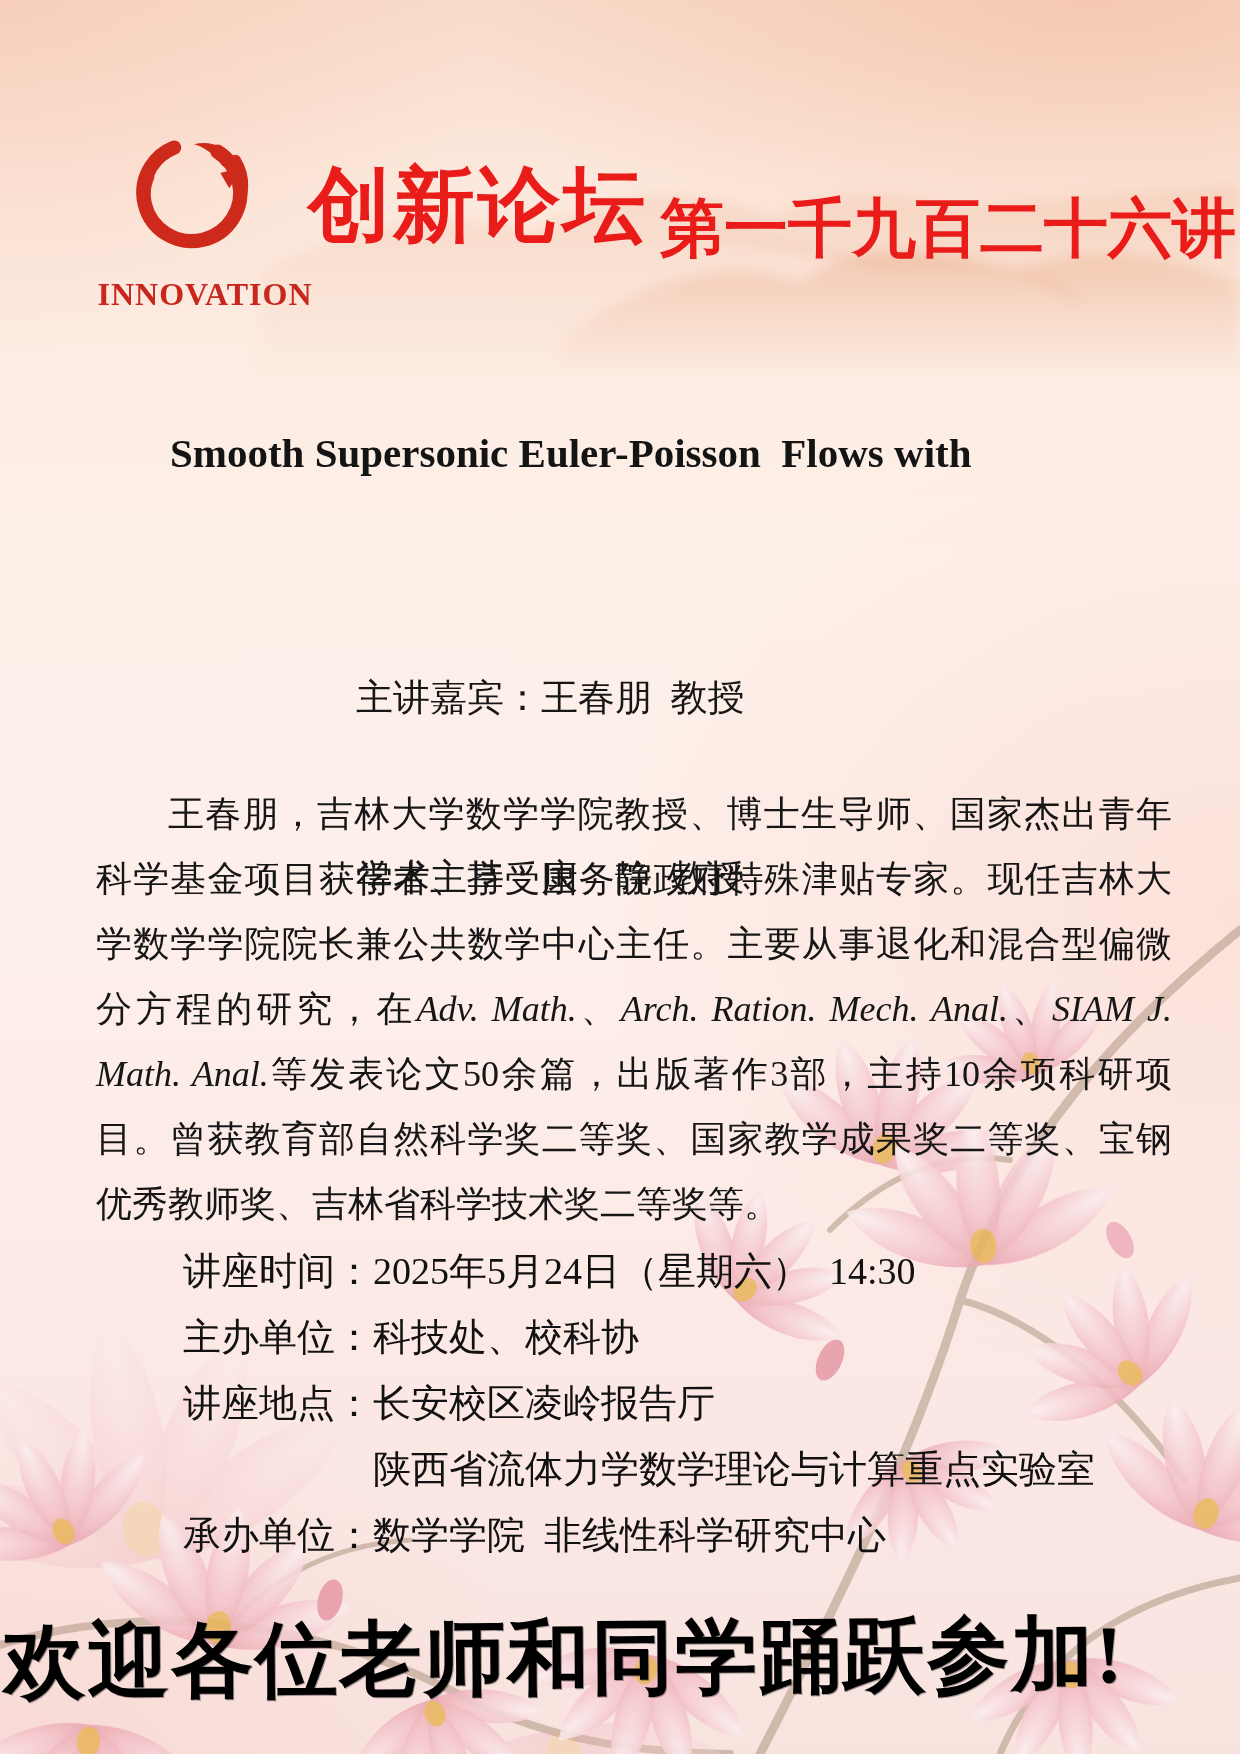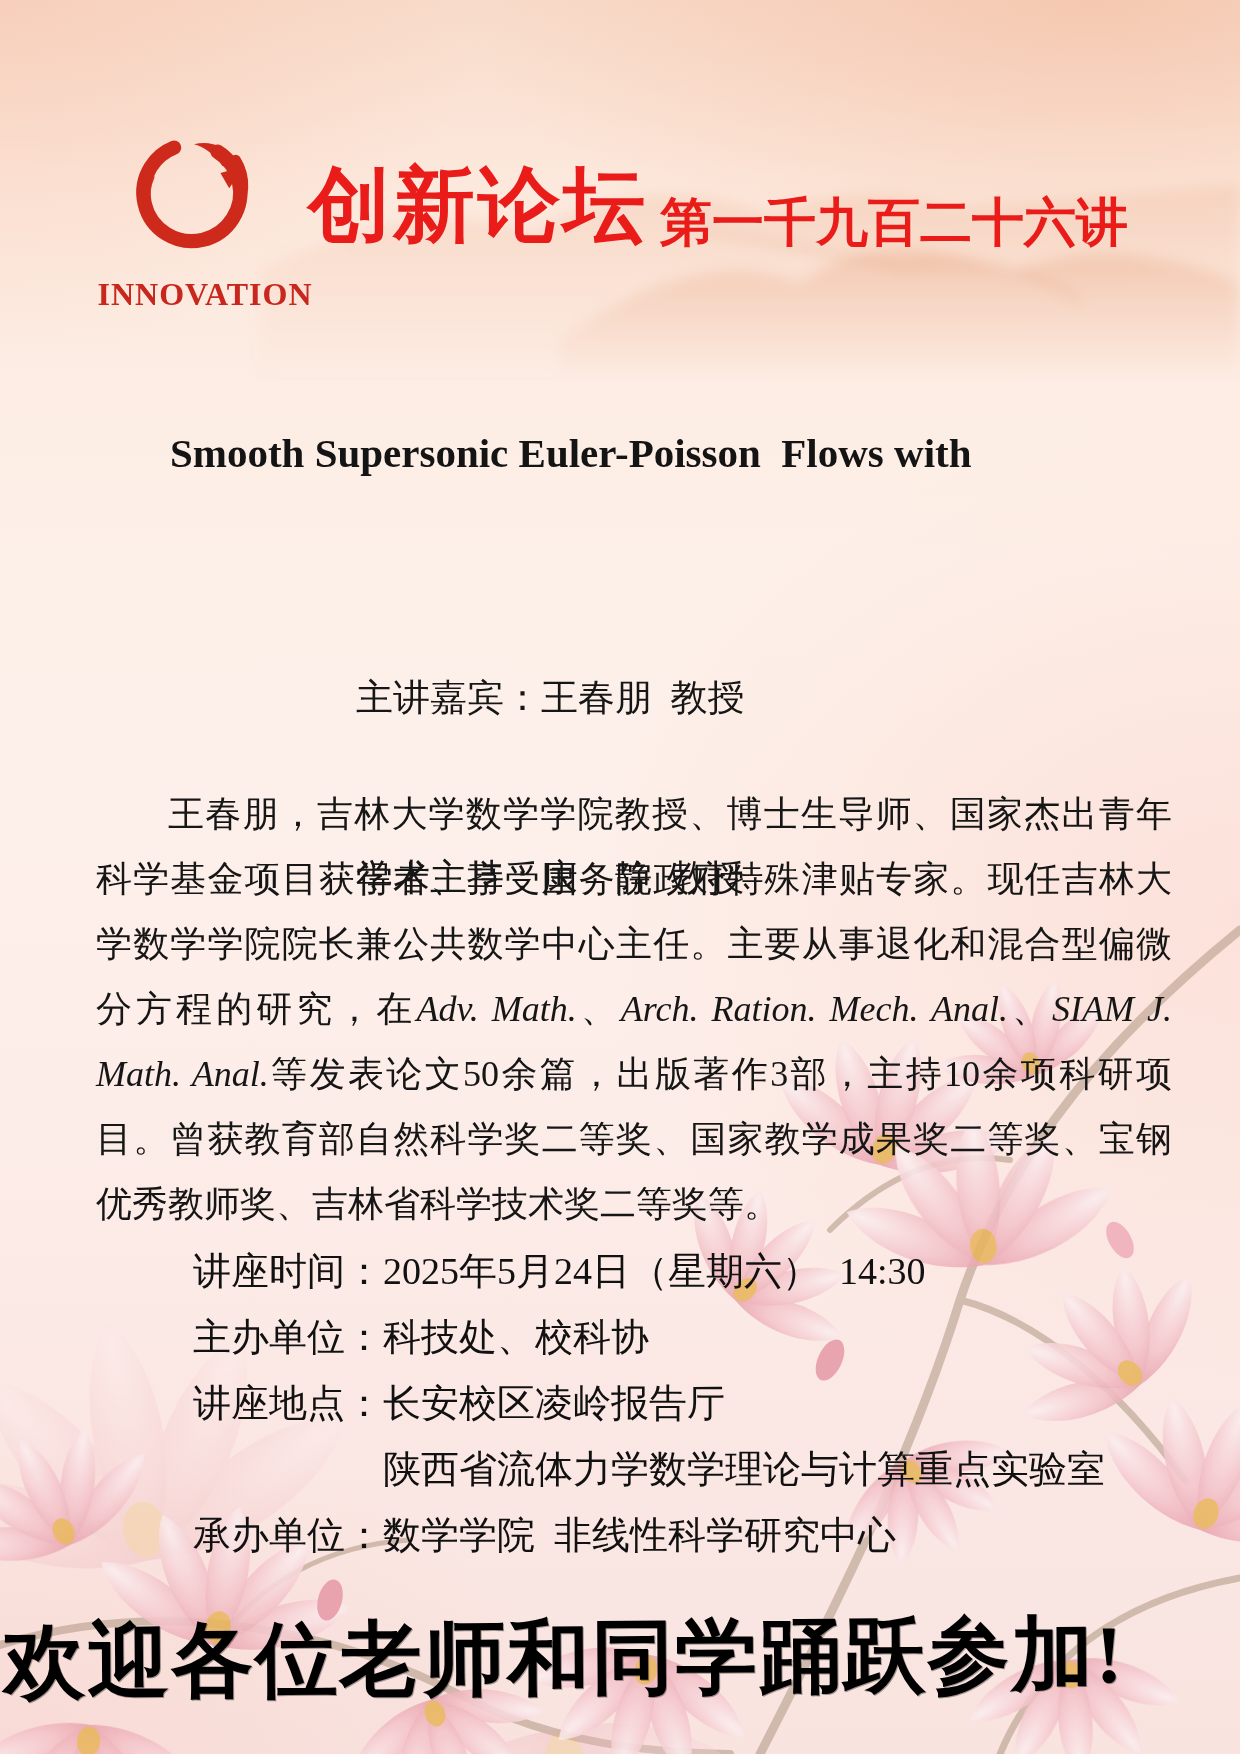--- a/index.html
+++ b/index.html
@@ -18,38 +18,38 @@
   .flowers{top:0;left:0;z-index:1;}
   .content{position:absolute;inset:0;z-index:2;}
 
   
   .logo-icon{position:absolute;left:128px;top:122px;}
   .logo-word{position:absolute;left:92px;top:276px;width:226px;text-align:center;
     font-size:32px;letter-spacing:1px;color:#c8271d;font-weight:700;}
   .forum-title{position:absolute;left:308px;top:164px;font-family:"Liberation Sans","DejaVu Sans",sans-serif;
     font-size:82px;font-weight:900;color:#ea1c1a;letter-spacing:3px;line-height:1;}
   .lecture-no{position:absolute;left:660px;top:196px;font-family:"Liberation Sans","DejaVu Sans",sans-serif;
-    font-size:52px;font-weight:700;color:#ea1c1a;line-height:1;}
+    font-size:64px;font-weight:700;color:#ea1c1a;line-height:1;}
 
   
   .talk-title{position:absolute;left:60px;top:382px;width:960px;text-align:center;
     font-size:41px;font-weight:700;color:#141414;line-height:1.16;white-space:pre-wrap;}
 
   
   .people{position:absolute;left:356px;top:548px;font-size:37px;color:#161616;line-height:1.62;white-space:pre-wrap;}
   .people .row{display:block;text-align:center;}
 
   
   .bio{position:absolute;left:84px;top:770px;width:1076px;font-size:36px;color:#161616;
     line-height:65px;text-align:justify;text-indent:2em;margin:12px;}
   .bio .it{font-style:italic;}
 
   
   .details{position:absolute;left:183px;top:1238px;font-size:38px;color:#111;line-height:66px;}
-  .details .row{white-space:pre-wrap;margin-left:10px;}
+  .details .row{white-space:pre-wrap;}
   .details .row.indent{padding-left:5em;}
 
   
   .welcome{position:absolute;left:0;top:1604px;width:1128px;text-align:center;
     font-size:82px;font-weight:900;color:#000;letter-spacing:2px;transform:rotate(-.4deg);
     text-shadow:1px 1px 0 rgba(0,0,0,.35);}
 </style>
 </head>
 <body>
 

